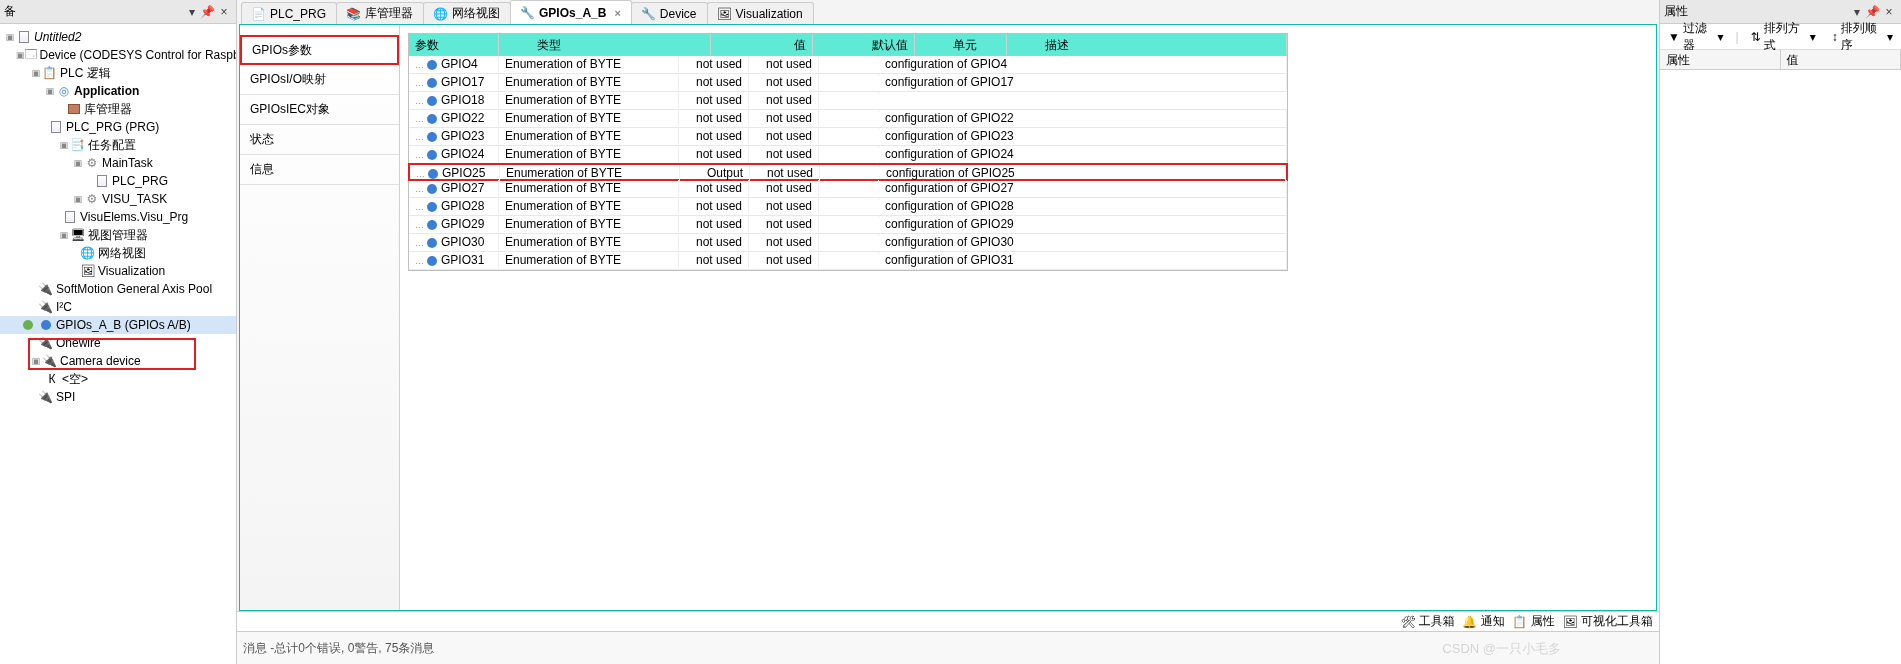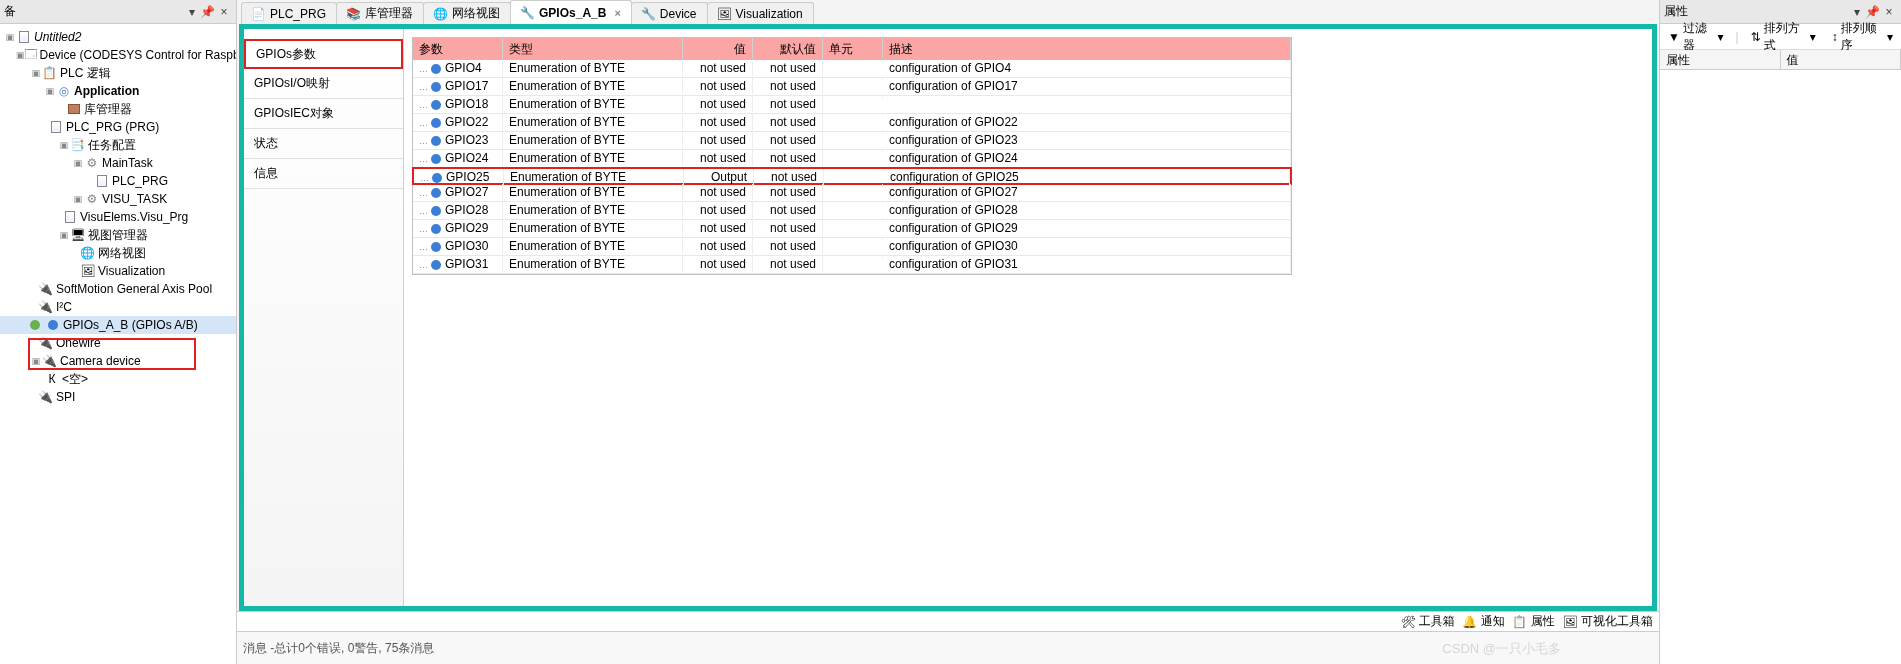--- a/index.html
+++ b/index.html
@@ -32,29 +32,29 @@
 .panel-left { position: relative; }
 
 
 .panel-center { flex: 1; display: flex; flex-direction: column; background: #f4f4f4; }
 .tabbar { height: 24px; display: flex; align-items: flex-end; padding-left: 4px; gap: 0; }
 .tab { height: 22px; padding: 0 10px; display: flex; align-items: center; gap: 4px; background: #f0f0f0; border: 1px solid #ccc; border-bottom: none; cursor: pointer; border-radius: 3px 3px 0 0; margin-right: -1px; }
 .tab.active { background: #fff; font-weight: bold; height: 24px; }
 .tab .close { color: #888; font-size: 11px; margin-left: 4px; }
 .tab-icon { width: 14px; height: 14px; display: inline-flex; align-items: center; justify-content: center; }
 
-.workarea { flex: 1; background: #fff; border: 5px solid #14b8a6; margin: 0 2px 0 2px; display: flex; position: relative; }
+.workarea { flex: 1; background: #fff; border: 1px solid #14b8a6; margin: 0 2px 0 2px; display: flex; position: relative; }
 .side-tabs { width: 160px; border-right: 1px solid #d0d0d0; background: linear-gradient(#fff,#f4f4f4); }
 .side-tab { height: 30px; padding: 0 10px; display: flex; align-items: center; border-bottom: 1px solid #e0e0e0; cursor: pointer; }
 .side-tab.active { background: #fff; border: 2px solid #e02020; }
 .side-tabs-spacer { height: 10px; }
 
 .grid-wrap { flex: 1; padding: 8px; overflow: auto; }
 .grid { border: 1px solid #c0c0c0; width: 880px; }
-.grid-header { display: flex; background: #fca5a5; border-bottom: 1px solid #c0c0c0; height: 22px; }
+.grid-header { display: flex; background: #5eead4; border-bottom: 1px solid #c0c0c0; height: 22px; gap: 32px; }
 .gh { padding: 3px 6px; border-right: 1px solid #d0d0d0; }
 .c1 { width: 90px; }
 .c2 { width: 180px; }
 .c3 { width: 70px; text-align: right; }
 .c4 { width: 70px; text-align: right; }
 .c5 { width: 60px; }
 .c6 { flex: 1; }
 .grid-row { display: flex; height: 18px; border-bottom: 1px solid #e8e8e8; align-items: flex-start; }
 .grid-row.hl { border: 2px solid #e02020; margin: -1px; }
 .gc { padding: 1px 6px; border-right: 1px solid #eee; overflow: hidden; white-space: nowrap; }
@@ -164,21 +164,21 @@
           <span>Visualization</span>
         </div>
       <div class="tree-item" style="padding-left:38px">
           <span class="icon i-plug">🔌</span>
           <span>SoftMotion General Axis Pool</span>
         </div>
       <div class="tree-item" style="padding-left:38px">
           <span class="icon i-plug">🔌</span>
           <span>I²C</span>
         </div>
-      <div class="tree-item selected" style="padding-left:27px">
+      <div class="tree-item selected" style="padding-left:20px">
           <span class="icon">
             <span class="i-green"></span>
           </span>
           <span class="icon">
             <span class="i-blue"></span>
           </span>
           <span>GPIOs_A_B (GPIOs A/B)</span>
         </div>
       <div class="tree-item" style="padding-left:38px">
           <span class="icon i-plug">🔌</span>

